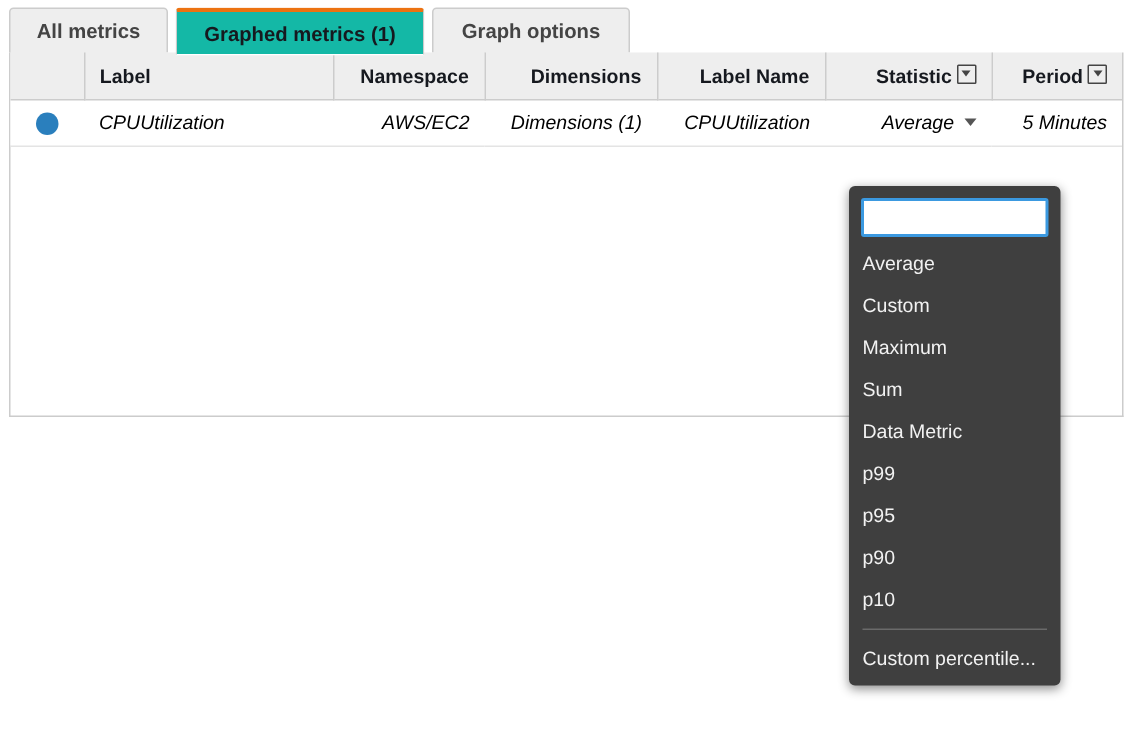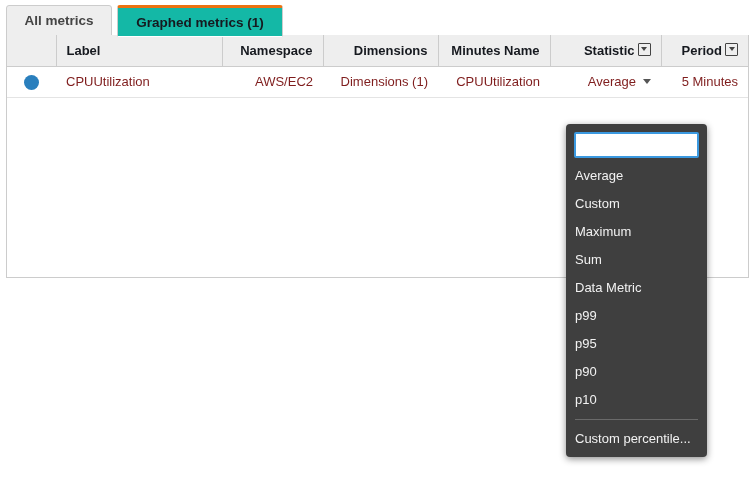--- a/index.html
+++ b/index.html
@@ -97,28 +97,29 @@
     padding: 0;
   }
   .metrics-table thead th.col-label {
     text-align: left;
   }
   .metrics-table thead th.last { border-right: none; }
 
   .metrics-table tbody td {
     height: 31px;
     font-size: 13px;
-    color: #7f1d1d;
+    color: #000000;
     padding: 0 10px;
     text-align: right;
     white-space: nowrap;
     box-sizing: border-box;
     vertical-align: middle;
     border-bottom: 1px solid #e4e4e4;
     background: #ffffff;
+    font-style: italic;
   }
   .metrics-table tbody td.col-check {
     padding: 0;
     text-align: center;
   }
   .metrics-table tbody td.col-label { text-align: left; }
 
   .color-dot {
     display: inline-block;
     width: 15px;
@@ -215,20 +216,23 @@
 
 <div class="tabstrip">
   <div class="tab" style="width:106px">
     <span>All metrics</span>
   </div>
   <div class="tab-gap"></div>
   <div class="tab active" style="width:166px">
     <span>Graphed metrics (1)</span>
   </div>
   <div class="tab-gap"></div>
+  <div class="tab" style="width:132px">
+    <span>Graph options</span>
+  </div>
 </div>
 
 <div class="panel">
   <table class="metrics-table">
     <colgroup>
       <col style="width:49px">
       <col style="width:166px">
       <col style="width:101px">
       <col style="width:115px">
       <col style="width:112px">
@@ -241,21 +245,21 @@
         <th class="col-label">
           <span>Label</span>
         </th>
         <th>
           <span>Namespace</span>
         </th>
         <th>
           <span>Dimensions</span>
         </th>
         <th>
-          <span>Minutes Name</span>
+          <span>Label Name</span>
         </th>
         <th>
           <span>Statistic</span><span class="sort-icon"></span>
         </th>
         <th class="last">
           <span>Period</span><span class="sort-icon"></span>
         </th>
       </tr>
     </thead>
     <tbody>

